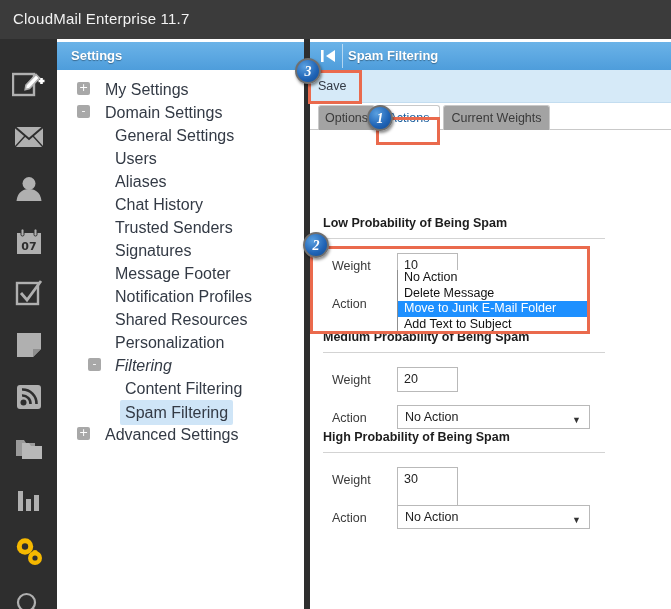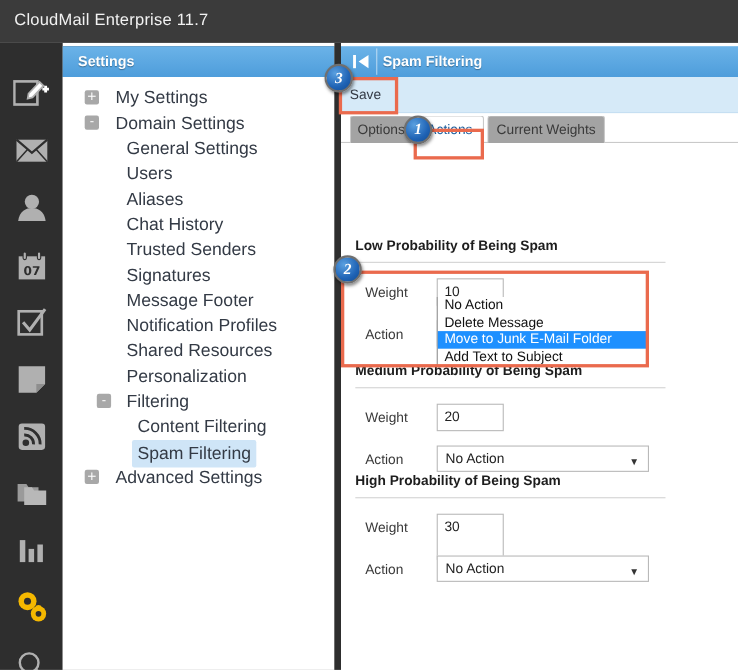--- a/index.html
+++ b/index.html
@@ -297,21 +297,21 @@
         <span class="tlabel" style="left: 58px;">Notification Profiles</span>
       </div>
       <div class="tnode">
         <span class="tlabel" style="left: 58px;">Shared Resources</span>
       </div>
       <div class="tnode">
         <span class="tlabel" style="left: 58px;">Personalization</span>
       </div>
       <div class="tnode">
         <span class="tog" style="left: 31px;">-</span>
-        <span class="tlabel" style="left: 58px;">Filtering</span>
+        <span class="tlabel" style="left: 58px; font-style: italic;">Filtering</span>
       </div>
       <div class="tnode">
         <span class="tlabel" style="left: 68px;">Content Filtering</span>
       </div>
       <div class="tnode">
         <span class="tlabel sel" style="left: 63px;">Spam Filtering</span>
       </div>
       <div class="tnode">
         <span class="tog" style="left: 20px;">+</span>
         <span class="tlabel" style="left: 48px;">Advanced Settings</span>

